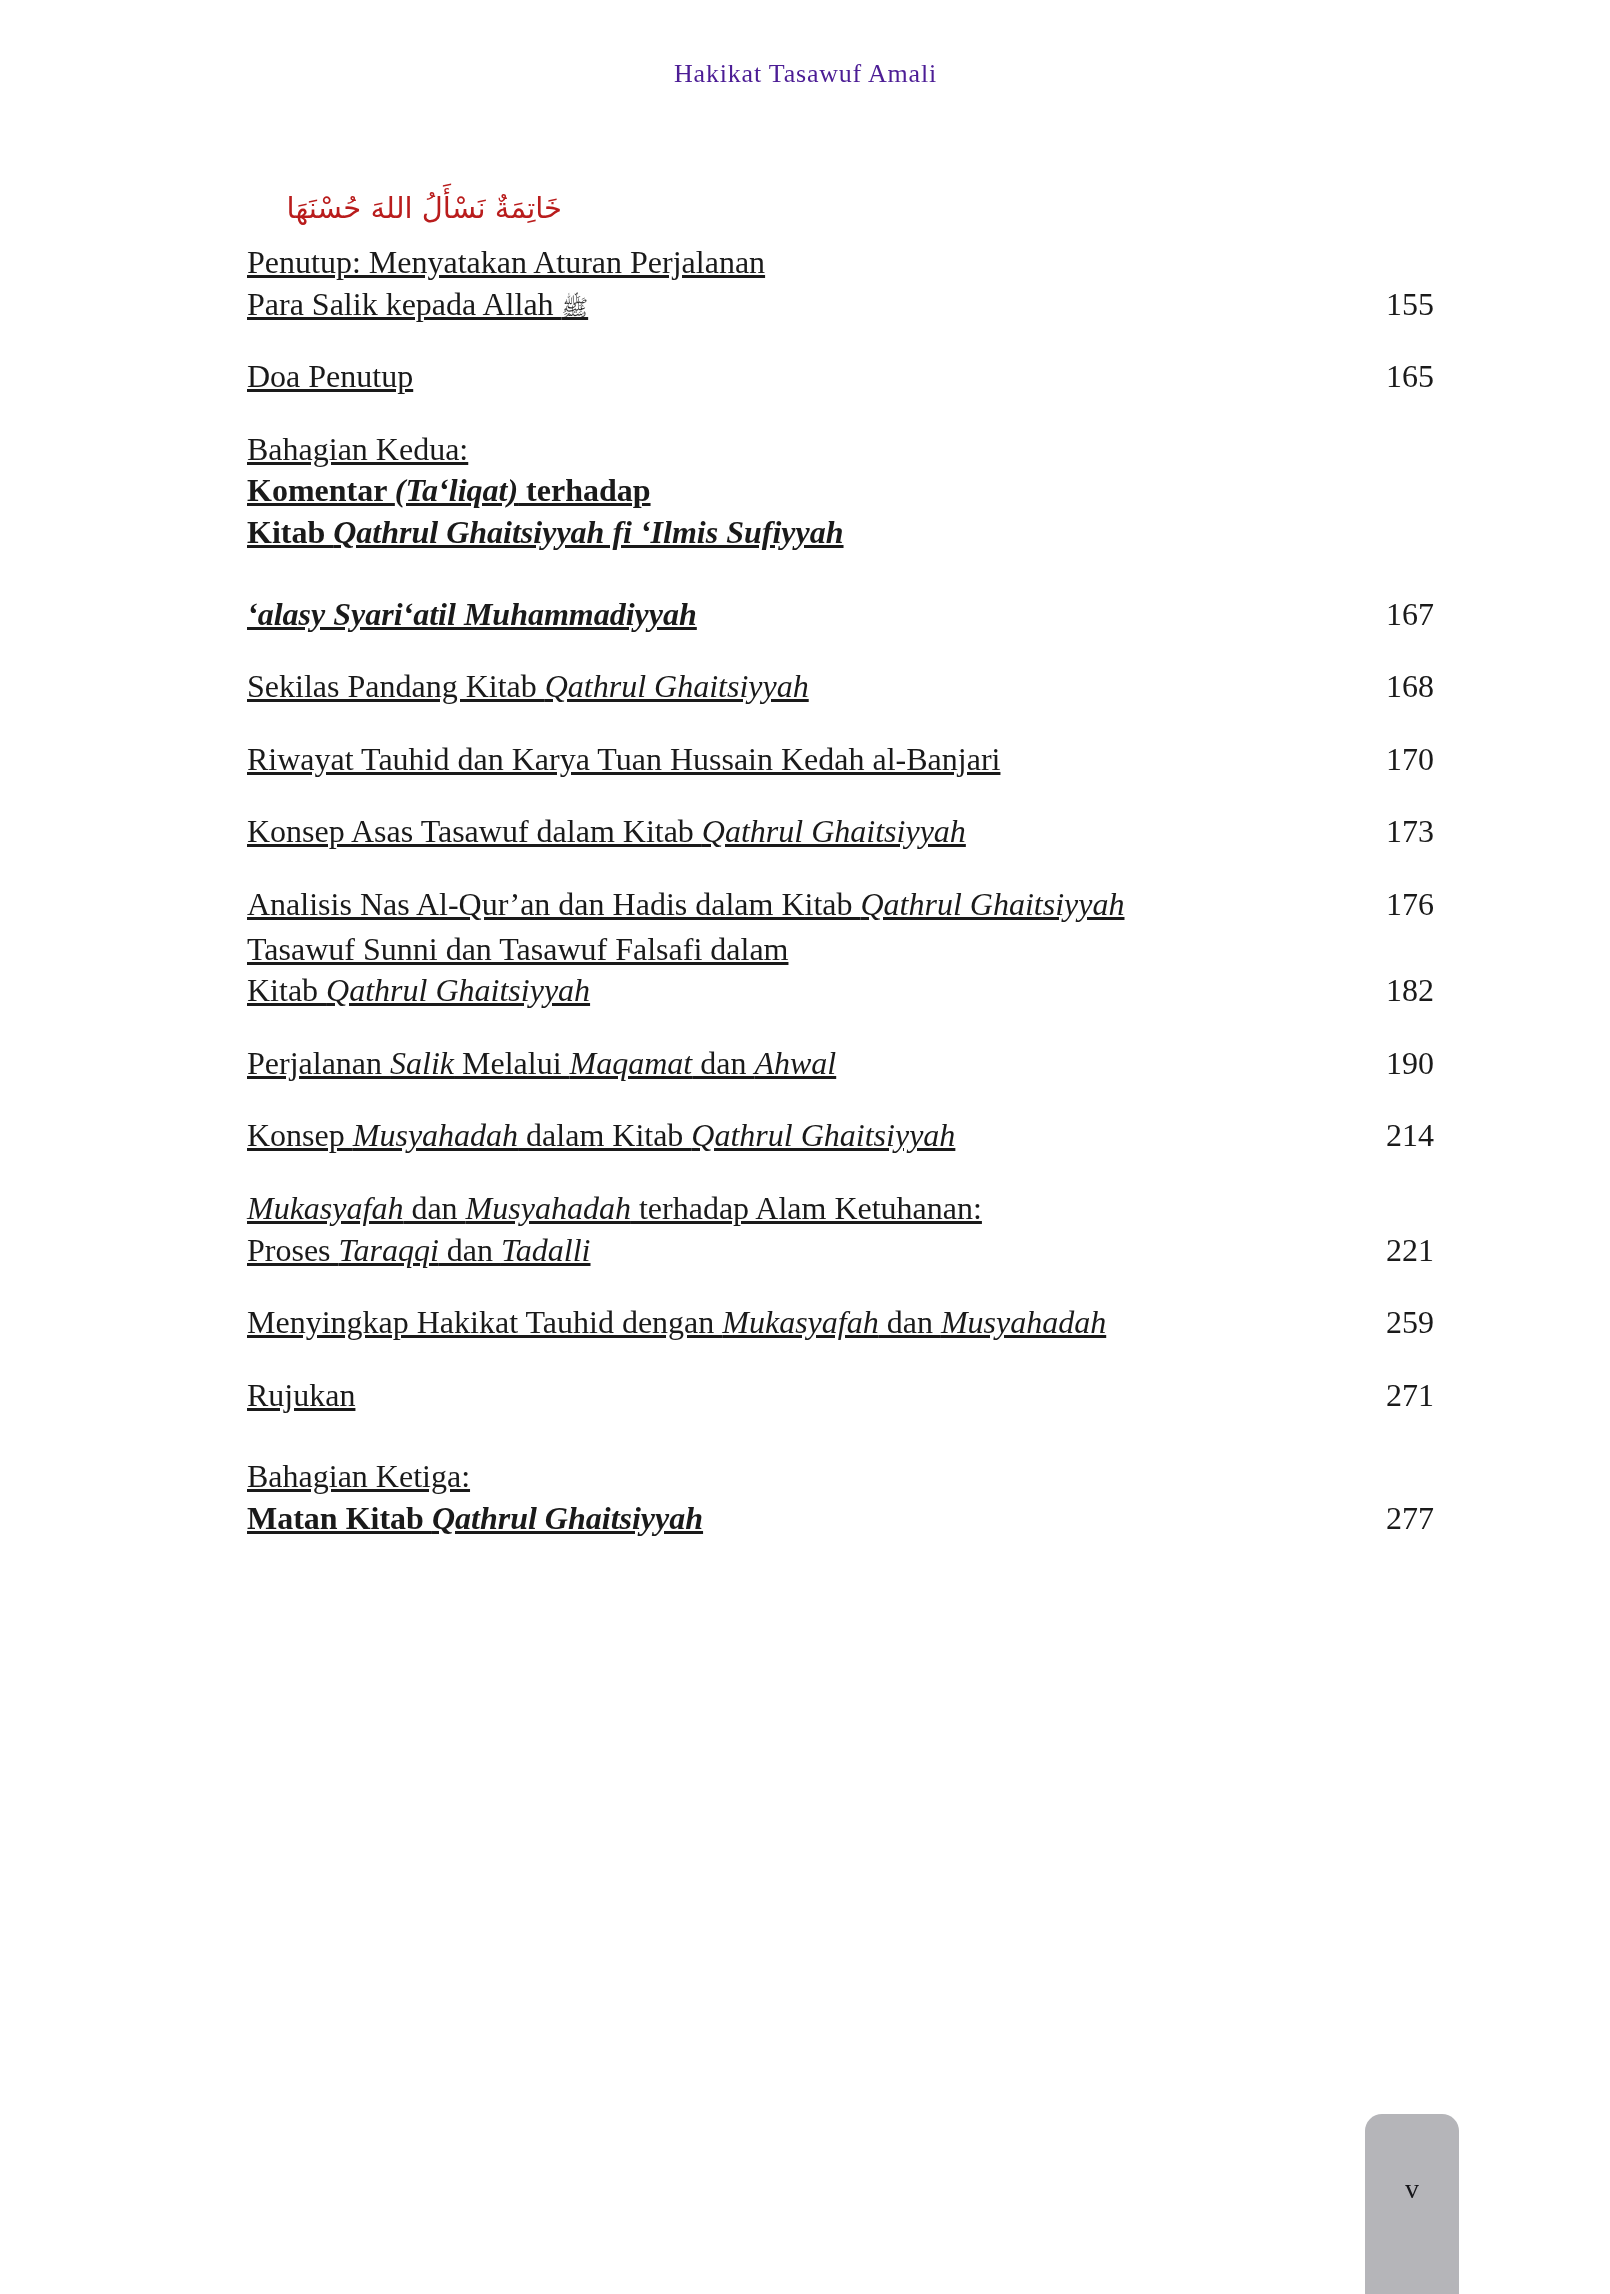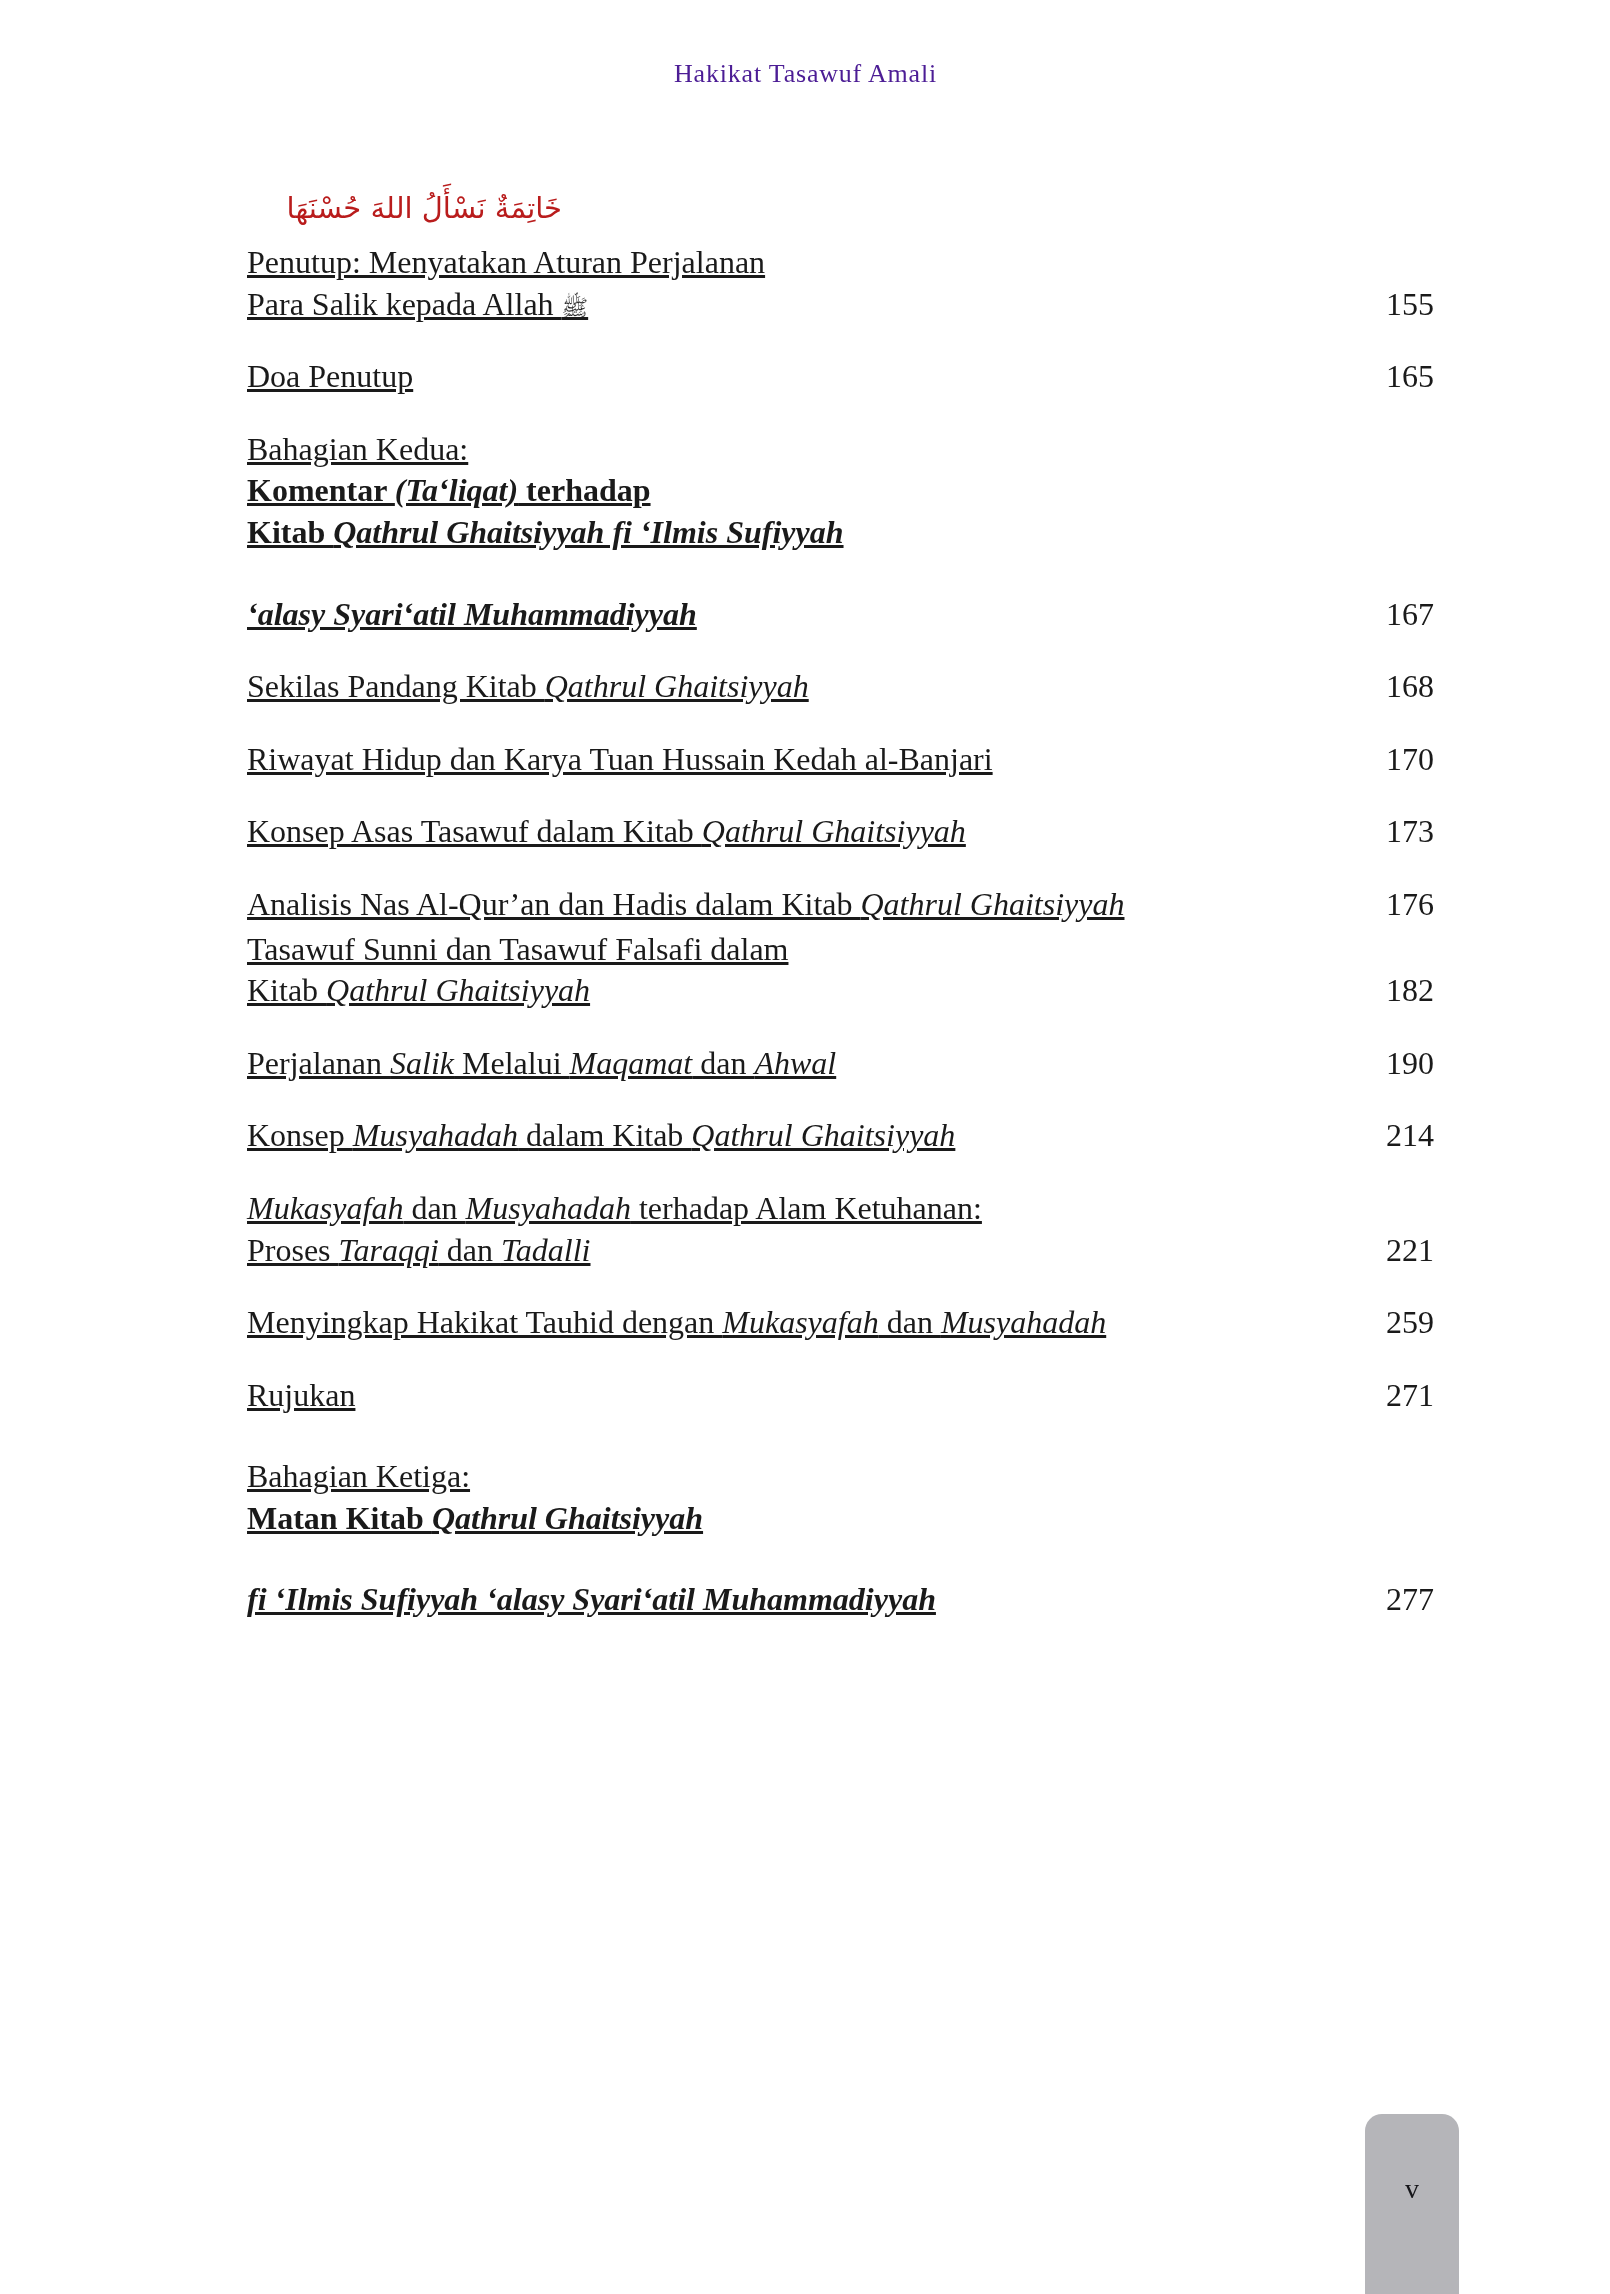--- a/index.html
+++ b/index.html
@@ -163,21 +163,21 @@
 
     <div class="entry gap-md">
       <div class="entry-lines">
         <div class="entry-line"><span>Sekilas Pandang Kitab </span><span class="i">Qathrul Ghaitsiyyah</span></div>
       </div>
       <div class="pageno">168</div>
     </div>
 
     <div class="entry gap-md">
       <div class="entry-lines">
-        <div class="entry-line">Riwayat Hidup dan Karya Tuan Hussain Kedah al-Banjari</div>
+        <div class="entry-line">Riwayat Tauhid dan Karya Tuan Hussain Kedah al-Banjari</div>
       </div>
       <div class="pageno">170</div>
     </div>
 
     <div class="entry gap-md">
       <div class="entry-lines">
         <div class="entry-line"><span>Konsep Asas Tasawuf dalam Kitab </span><span class="i">Qathrul Ghaitsiyyah</span></div>
       </div>
       <div class="pageno">173</div>
     </div>
@@ -230,21 +230,20 @@
       <div class="entry-lines">
         <div class="entry-line">Rujukan</div>
       </div>
       <div class="pageno">271</div>
     </div>
 
     <div class="entry align-last">
       <div class="entry-lines">
         <div class="entry-line">Bahagian Ketiga:</div>
         <div class="entry-line"><span class="b">Matan Kitab </span><span class="bi">Qathrul Ghaitsiyyah</span></div>
-        <div class="entry-line bi">fi ‘Ilmis Sufiyyah ‘alasy Syari‘atil Muhammadiyyah</div>
       </div>
       <div class="pageno">277</div>
     </div>
 
   </div>
 
   <div class="page-tab">
     <div class="page-tab-label">v</div>
   </div>
 

